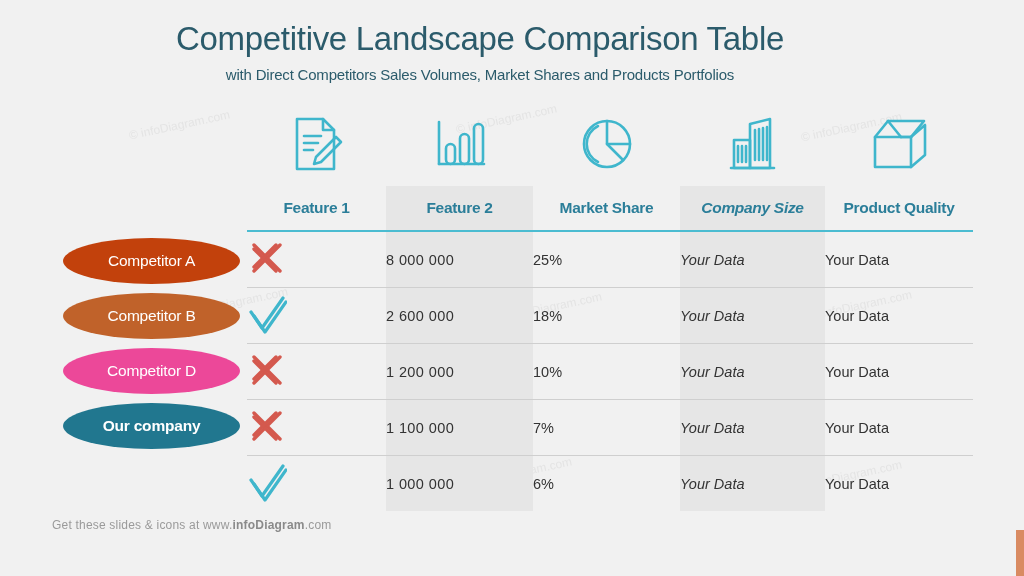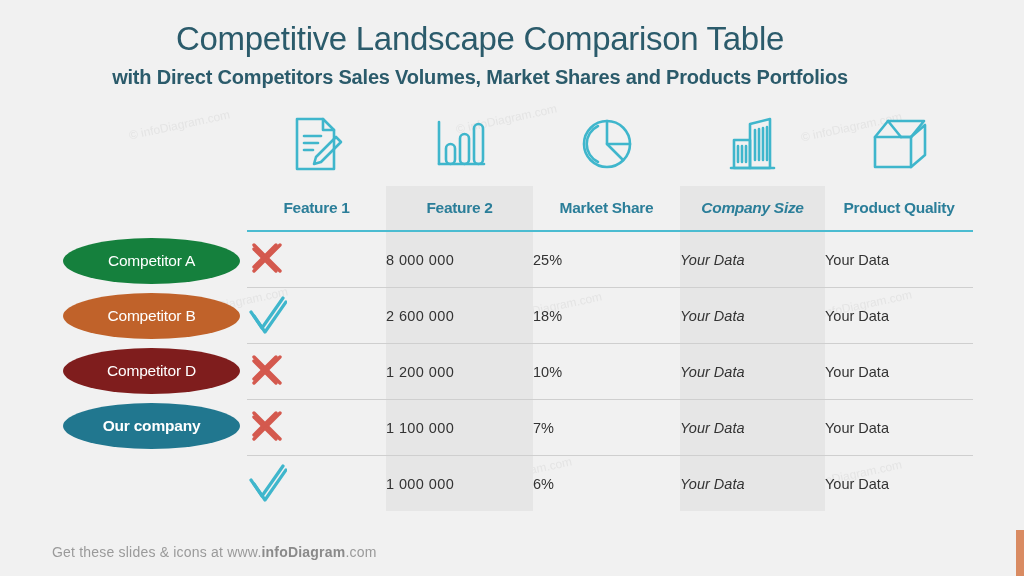--- a/index.html
+++ b/index.html
@@ -39,23 +39,23 @@
   }
   .main-title {
     font-size: 33px;
     color: #2b5b6b;
     letter-spacing: -0.3px;
     line-height: 1.05;
     font-weight: 400;
   }
   .sub-title {
     margin-top: 9px;
-    font-size: 20px;
+    font-size: 15px;
     color: #2b5b6b;
-    font-weight: 700;
+    font-weight: 400;
     letter-spacing: -0.2px;
   }
 
   
   .icon-row {
     position: absolute;
     top: 112px;
     left: 247px;
     width: 726px;
     height: 64px;
@@ -144,22 +144,22 @@
     color: #ffffff;
     font-size: 15.5px;
     margin-bottom: 9px;
     letter-spacing: -0.2px;
   }
 
   
   .footer {
     position: absolute;
     left: 52px;
-    top: 544px;
-    font-size: 14px;
+    top: 518px;
+    font-size: 12px;
     color: #9a9a9a;
     letter-spacing: 0.2px;
     z-index: 10;
   }
   .footer b { color: #8a8a8a; font-weight: bold; }
 
   .corner-accent {
     position: absolute;
     right: 0;
     top: 530px;
@@ -236,27 +236,27 @@
       <path d="M44 20 L58 8 V38 L44 50"></path>
       <path d="M8 20 L21 4 L57 4 L44 20"></path>
       <path d="M21 4 L34 20"></path>
       <path d="M44 20 L34 20"></path>
     </svg>
   </div>
 
 </div>
 
 <div class="pill-col">
-  <div class="pill" style="background: #15803d;">
+  <div class="pill" style="background: #c2410c;">
     <span>Competitor A</span>
   </div>
   <div class="pill" style="background: rgb(192, 98, 42);">
     <span>Competitor B</span>
   </div>
-  <div class="pill" style="background: #7f1d1d;">
+  <div class="pill" style="background: #ec4899;">
     <span>Competitor D</span>
   </div>
   <div class="pill" style="background: rgb(33, 119, 143); font-weight: bold;">
     <span>Our company</span>
   </div>
 </div>
 
 <div class="table-wrap">
 
   <div class="band" style="left:139px; width:147px; height:325px;"></div>

